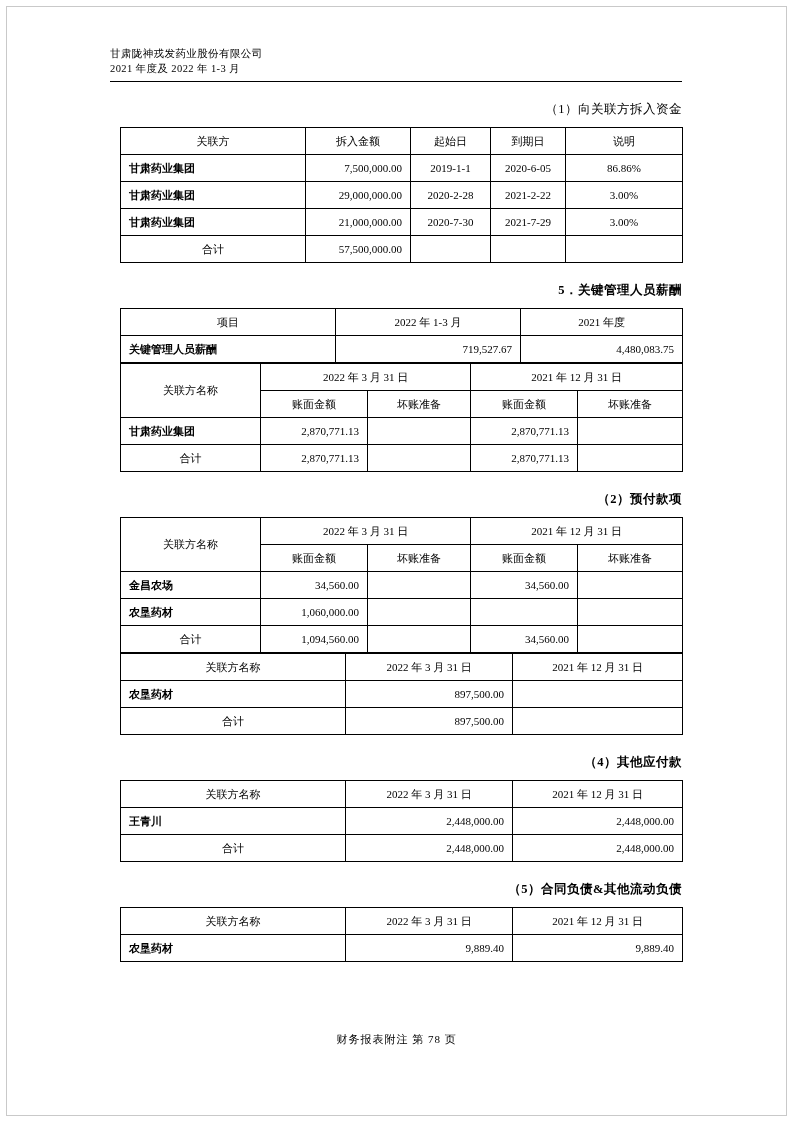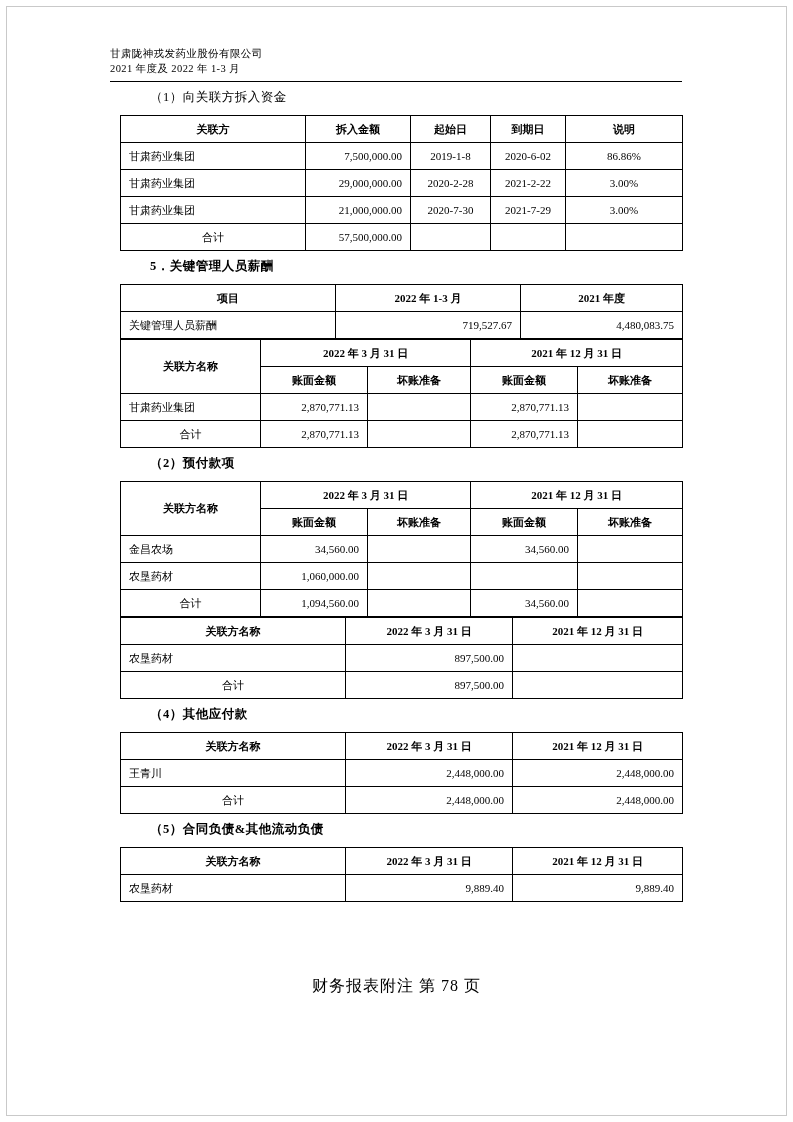--- a/index.html
+++ b/index.html
@@ -3,29 +3,29 @@
 <meta charset="utf-8">
 <style>
   * { margin:0; padding:0; box-sizing:border-box; }
   html,body { background:#ffffff; }
   body { font-family:"Liberation Serif", serif; color:#000; }
   .page { position:relative; width:793px; height:1122px; background:#fff; margin:0 auto; overflow:hidden;border-radius:11px; }
   .page-frame { position:absolute; inset:6px; border:1px solid #c9c9c9; pointer-events:none; }
   .content { position:absolute; top:46px; left:110px; width:572px; }
   .doc-header div { font-size:10.5px; line-height:15px; letter-spacing:0.4px; }
   .header-rule { border-top:1.5px solid #000; margin-top:5px; width:572px; }
-  .sec-title { font-size:12.5px; margin:7px 0 9px 40px; letter-spacing:0.5px; }
+  .sec-title { font-size:12.5px; margin:19px 0 9px 40px; letter-spacing:0.5px;text-align:right; }
   .sec-title.bold { font-weight:bold; }
   table.t { border-collapse:collapse; width:562px; margin-left:10px; table-layout:fixed; font-size:11px; }
   .t th, .t td { border:1px solid #000; height:27px; padding:2px 8px; overflow:hidden; white-space:nowrap; }
-  .t th { font-weight:bold; text-align:center;margin-top:27px; }
-  .al { text-align:left; }
+  .t th { font-weight:normal; text-align:center;margin-top:27px; }
+  .al { text-align:left;font-weight:bold; }
   .ac { text-align:center; }
   .ar { text-align:right; }
-  .footer { position:absolute; top:976px; left:0; width:100%; text-align:center; font-size:16px; letter-spacing:1px; }
+  .footer { position:absolute; top:1032px; left:0; width:100%; text-align:center; font-size:11px; letter-spacing:1px; }
 </style>
 </head>
 <body>
 
 <div class="page">
   <div class="page-frame"></div>
   <div class="content">
 
     <div class="doc-header">
       <div>甘肃陇神戎发药业股份有限公司</div>
@@ -48,22 +48,22 @@
           <th>拆入金额</th>
           <th>起始日</th>
           <th>到期日</th>
           <th>说明</th>
         </tr>
       </thead>
       <tbody>
         <tr>
           <td class="al">甘肃药业集团</td>
           <td class="ar">7,500,000.00</td>
-          <td class="ac">2019-1-8</td>
-          <td class="ac">2020-6-02</td>
+          <td class="ac">2019-1-1</td>
+          <td class="ac">2020-6-05</td>
           <td class="ac">86.86%</td>
         </tr>
         <tr>
           <td class="al">甘肃药业集团</td>
           <td class="ar">29,000,000.00</td>
           <td class="ac">2020-2-28</td>
           <td class="ac">2021-2-22</td>
           <td class="ac">3.00%</td>
         </tr>
         <tr>

